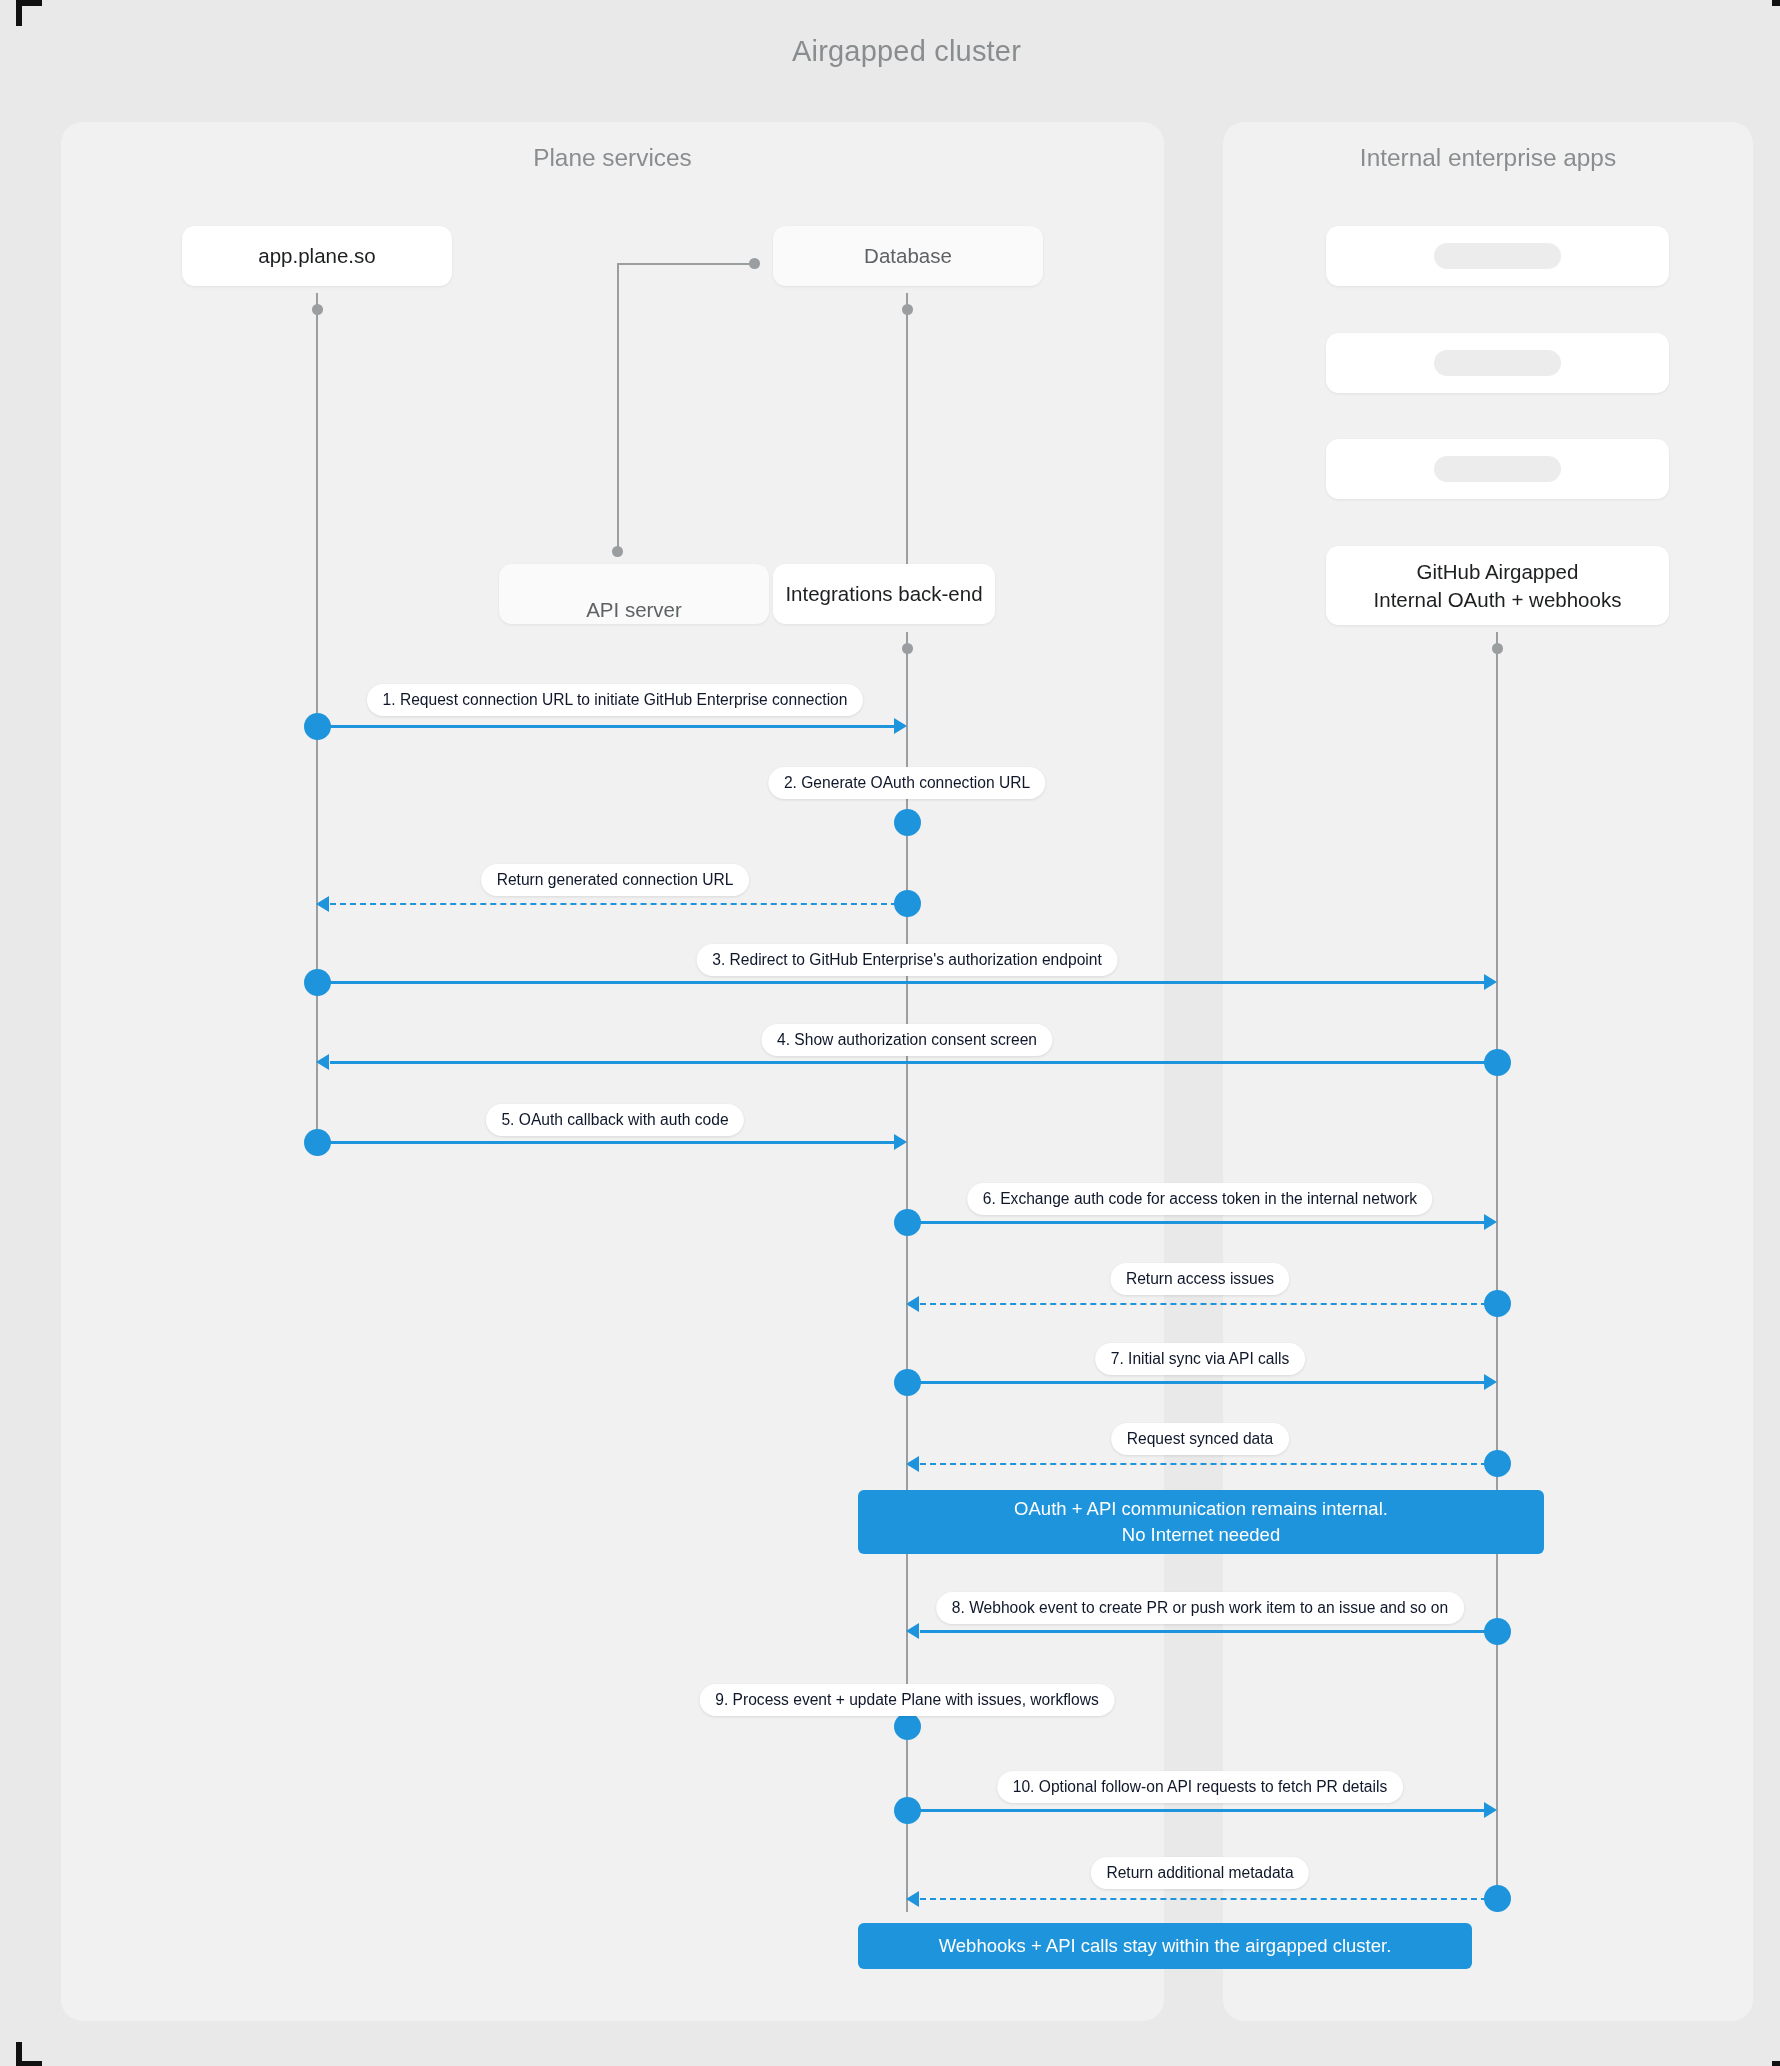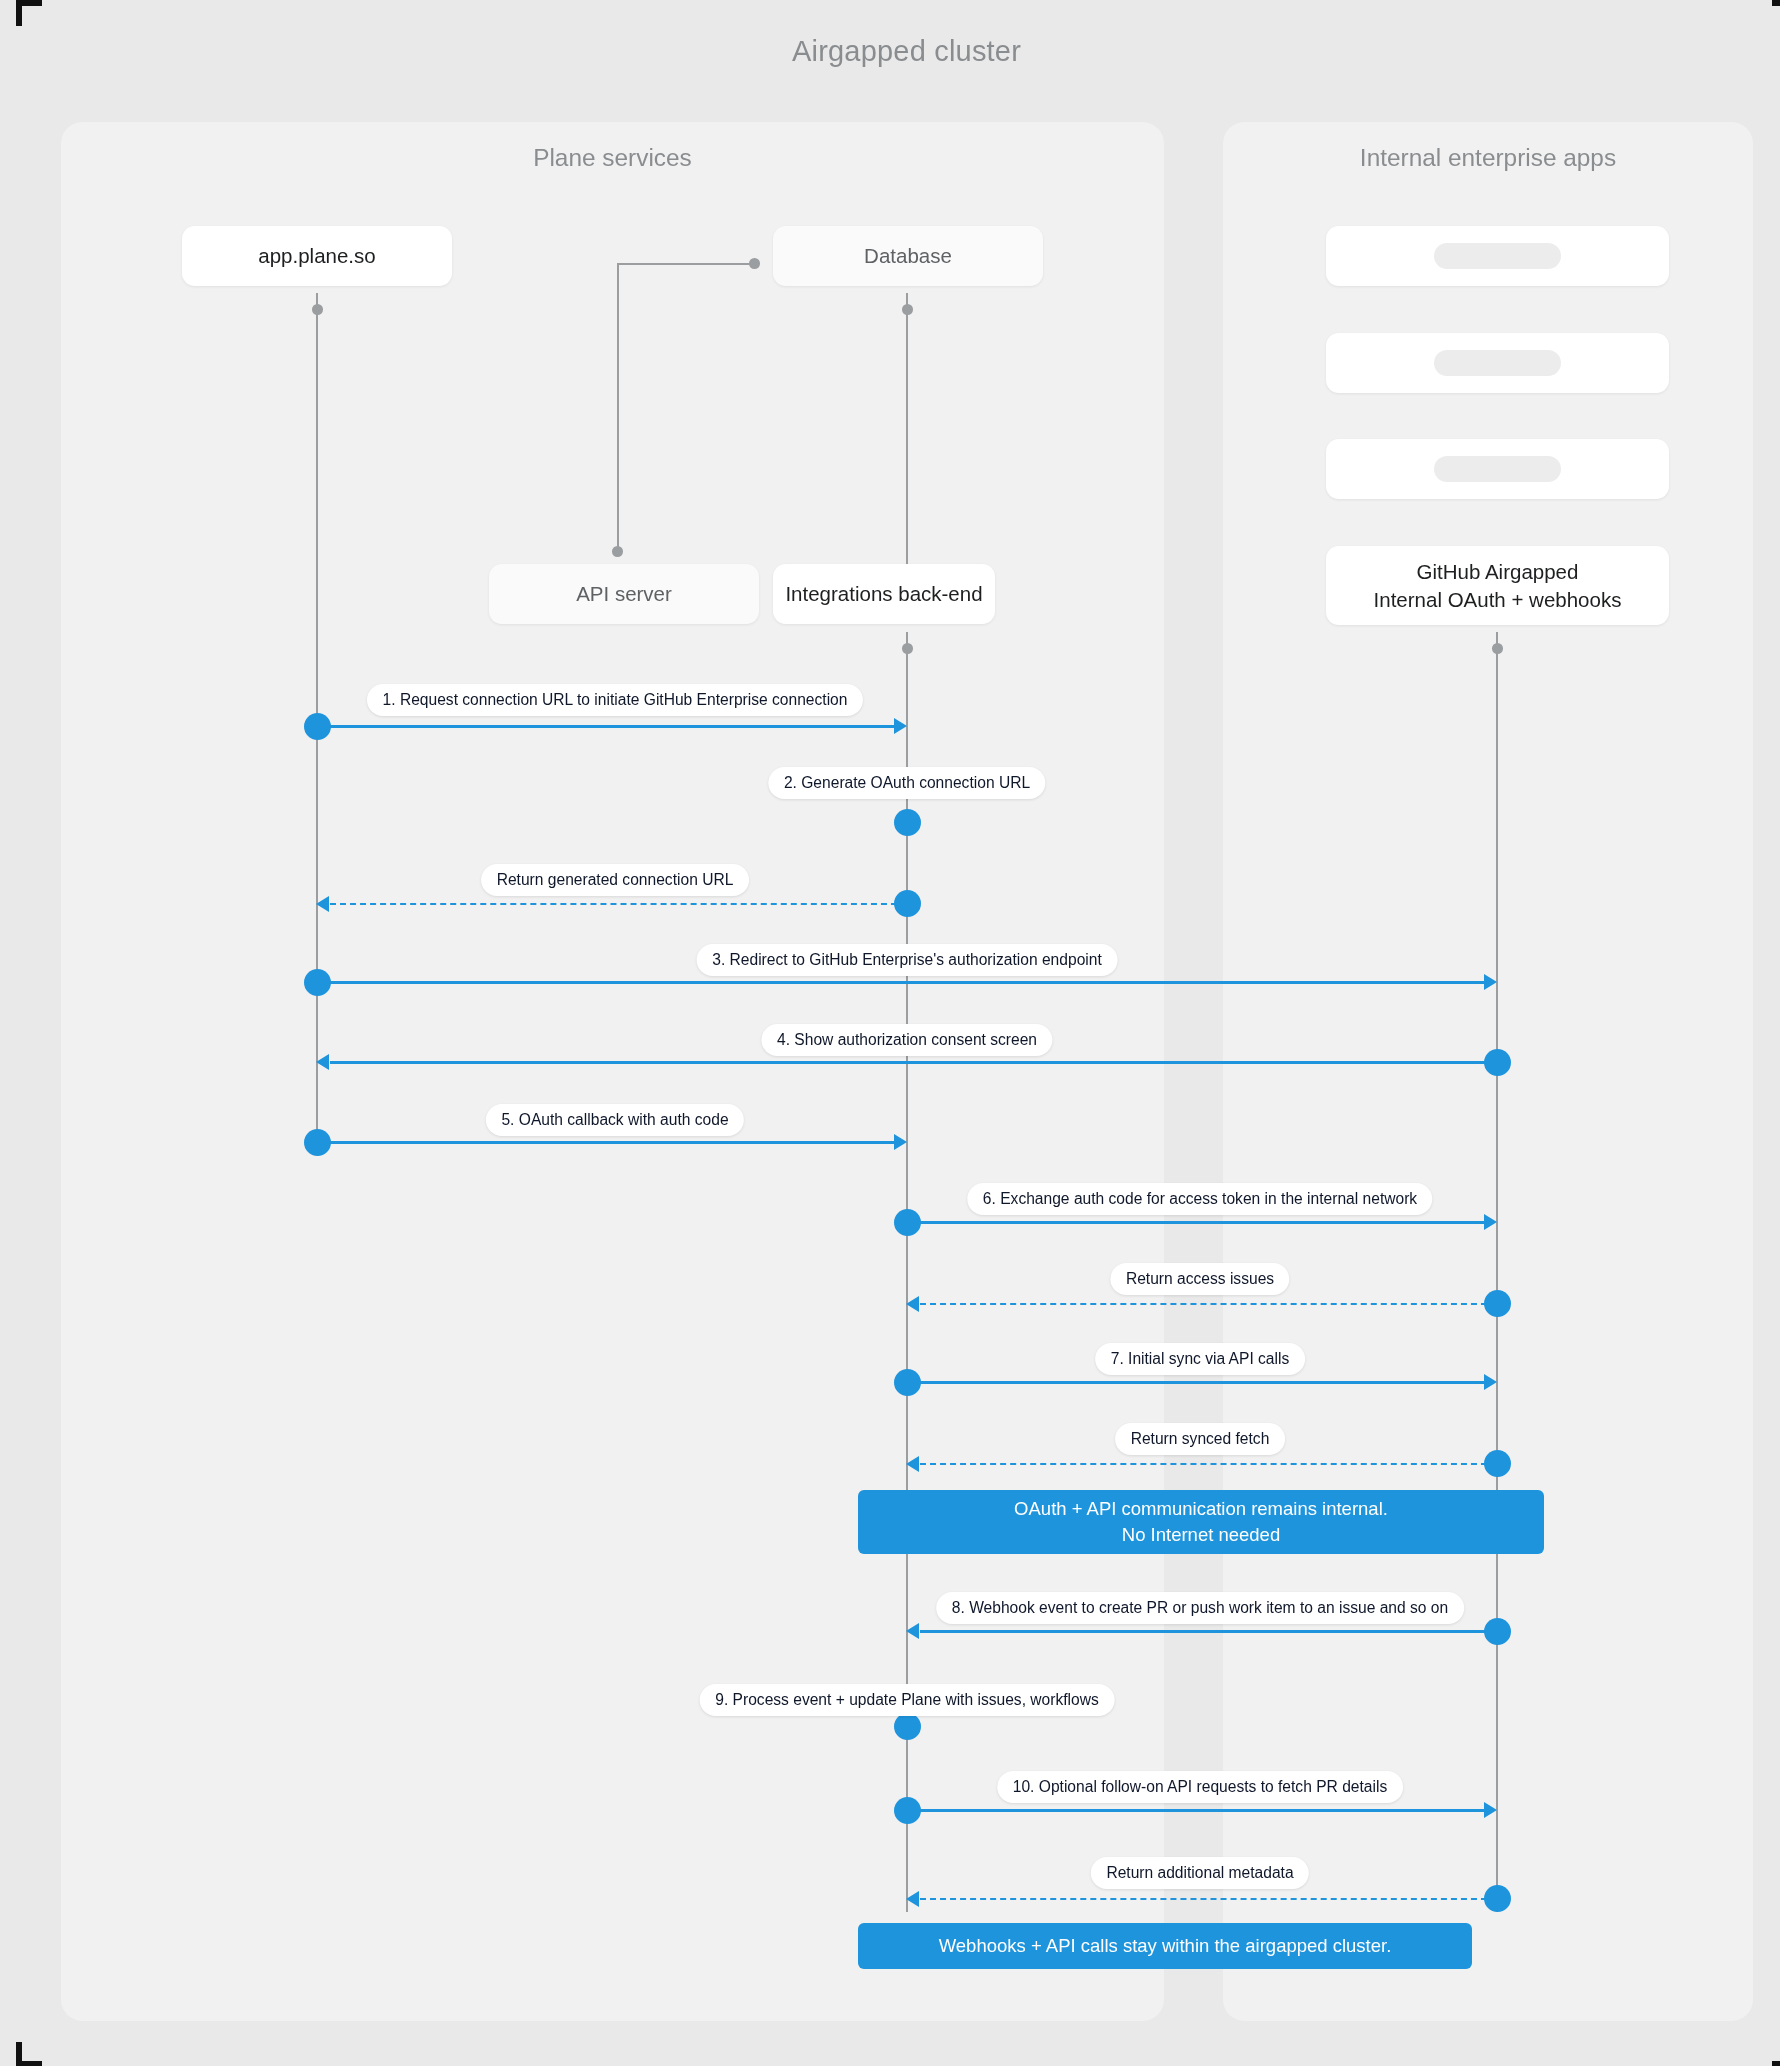--- a/index.html
+++ b/index.html
@@ -145,21 +145,21 @@
   <div class="group-title" id="group-title-enterprise">Internal enterprise apps</div>
 
   <div class="node" style="left:166px; top:226px; width:270px; height:60px;">
     <span>app.plane.so</span>
   </div>
 
   <div class="node muted" style="left:757px; top:226px; width:270px; height:60px;">
     <span>Database</span>
   </div>
 
-  <div class="node muted" style="left:473px; top:564px; width:270px; height:60px;">
+  <div class="node muted" style="left:483px; top:564px; width:270px; height:60px;align-items:flex-end;">
     <span>API server</span>
   </div>
 
   <div class="node" style="left:757px; top:564px; width:222px; height:60px;">
     <span>Integrations back-end</span>
   </div>
 
   <div class="node placeholder" style="left:1310px; top:226px; width:343px; height:60px;">
     <span class="ph-bar"></span>
   </div>
@@ -228,21 +228,21 @@
   <div class="msg-label" style="left:1184px; top:1263px;">Return access issues</div>
   <div class="msg-line dashed" style="left:904px; top:1303px; width:577px;"></div>
   <div class="arrowhead left" style="left:890px; top:1296px;"></div>
   <div class="act-dot" style="left:1468px; top:1290px;"></div>
 
   <div class="msg-label" style="left:1184px; top:1343px;">7. Initial sync via API calls</div>
   <div class="msg-line" style="left:891px; top:1381px; width:580px;"></div>
   <div class="arrowhead right" style="left:1468px; top:1374px;"></div>
   <div class="act-dot" style="left:878px; top:1369px;"></div>
 
-  <div class="msg-label" style="left:1184px; top:1423px;">Return synced fetch</div>
+  <div class="msg-label" style="left:1184px; top:1423px;">Request synced data</div>
   <div class="msg-line dashed" style="left:904px; top:1463px; width:577px;"></div>
   <div class="arrowhead left" style="left:890px; top:1456px;"></div>
   <div class="act-dot" style="left:1468px; top:1450px;"></div>
 
   <div class="note-box" style="left:842px; top:1490px; width:686px; height:64px; flex-direction:column;">
     <span>OAuth + API communication remains internal.</span>
     <span>No Internet needed</span>
   </div>
 
   <div class="msg-label" style="left:1184px; top:1592px;">8. Webhook event to create PR  or push work item to an issue  and so on</div>

